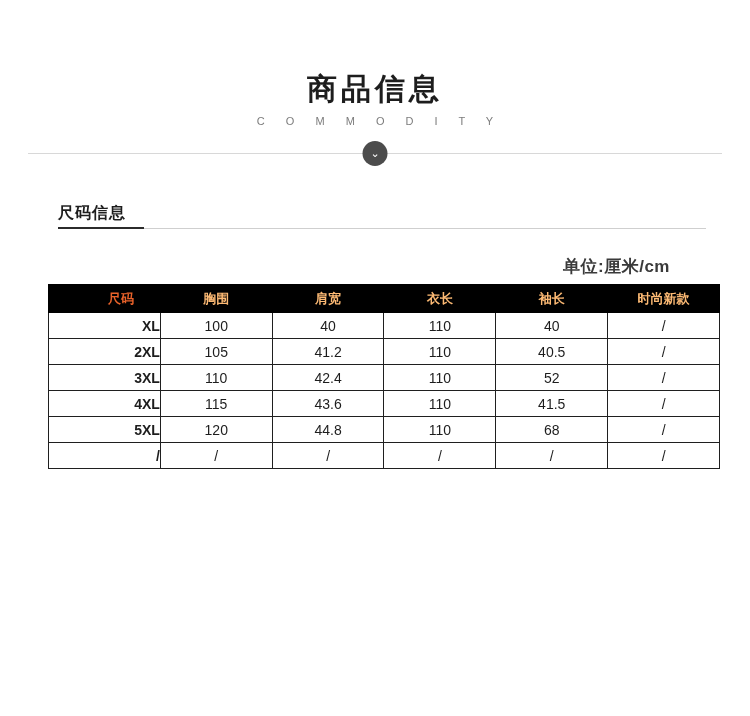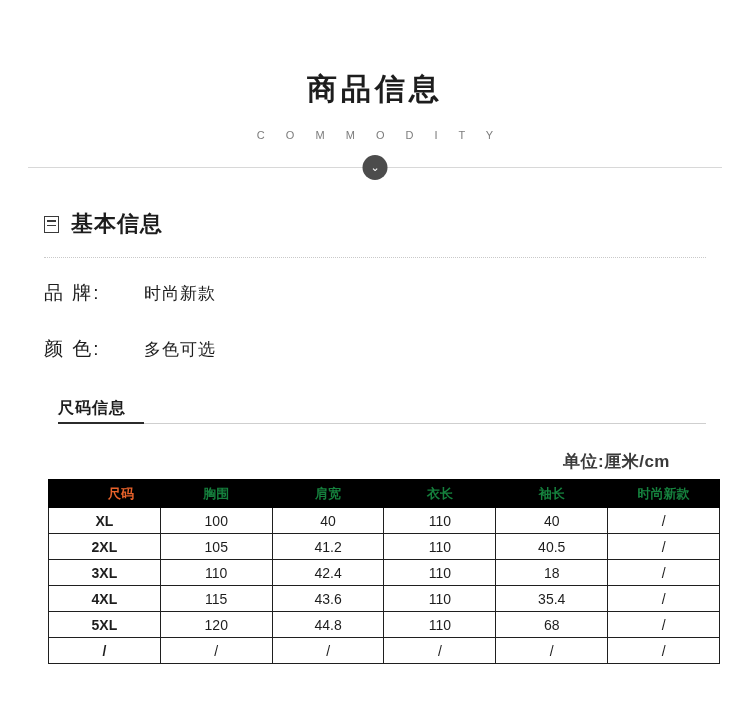--- a/index.html
+++ b/index.html
@@ -31,21 +31,21 @@
   }
   .header-title {
     font-size: 30px;
     letter-spacing: 4px;
     color: #1d1d1d;
     font-weight: 700;
     line-height: 1.1;
     font-family: "Liberation Serif", "DejaVu Serif", serif;
   }
   .header-sub {
-    margin-top: 24px;
+    margin-top: 10px;
     font-size: 11px;
     letter-spacing: 9px;
     color: #7c7c7c;
     font-weight: 400;
     padding-left: 9px;
   }
   .header-rule-wrap {
     position: relative;
     margin-top: 14px;
     height: 26px;
@@ -198,32 +198,33 @@
     border: 1px solid #1f1f1f;
     text-align: center;
     font-size: 14px;
     height: 25px;
     color: #1d1d1d;
     font-weight: 400;
     padding: 0;
   }
   table.size-table thead th {
     background: #000000;
-    color: #15803d;
+    color: #fdba74;
     font-weight: 700;
     font-size: 13px;
     height: 27px;
     border-color: #000000;
   }
   table.size-table thead th.col-size {
     color: #e8622a;
     padding-left: 33px;
   }
   table.size-table tbody td.cell-size {
     font-weight: 700;
+    text-align: right;
   }
 
   .tip {
     margin-top: 10px;
     text-align: center;
     font-size: 11.5px;
     color: #c2703a;
     letter-spacing: 0.5px;
   }
 </style>
@@ -234,38 +235,20 @@
 
   <div class="header">
     <div class="header-title">商品信息</div>
     <div class="header-sub">C O M M O D I T Y</div>
     <div class="header-rule-wrap">
       <div class="header-rule"></div>
       <div class="header-badge">⌄</div>
     </div>
   </div>
 
-  <div class="section-basic">
-    <div class="section-heading">
-      <span class="heading-icon"></span>
-      <span class="section-heading-text">基本信息</span>
-    </div>
-    <div class="dotted-rule"></div>
-
-    <div class="attr-list">
-      <div class="attr-row">
-        <div class="attr-label">品 牌:</div>
-        <div class="attr-value">时尚新款</div>
-      </div>
-      <div class="attr-row">
-        <div class="attr-label">颜 色:</div>
-        <div class="attr-value">多色可选</div>
-      </div>
-    </div>
-  </div>
 
   <div class="section-size">
     <div class="size-heading-wrap">
       <span class="size-heading">尺码信息</span>
       <span class="size-heading-rule"></span>
       <span class="size-heading-underline"></span>
     </div>
 
     <div class="unit-note">单位:厘米/cm</div>
   </div>
@@ -297,29 +280,29 @@
           <td>41.2</td>
           <td>110</td>
           <td>40.5</td>
           <td>/</td>
         </tr>
         <tr>
           <td class="cell-size">3XL</td>
           <td>110</td>
           <td>42.4</td>
           <td>110</td>
-          <td>18</td>
+          <td>52</td>
           <td>/</td>
         </tr>
         <tr>
           <td class="cell-size">4XL</td>
           <td>115</td>
           <td>43.6</td>
           <td>110</td>
-          <td>35.4</td>
+          <td>41.5</td>
           <td>/</td>
         </tr>
         <tr>
           <td class="cell-size">5XL</td>
           <td>120</td>
           <td>44.8</td>
           <td>110</td>
           <td>68</td>
           <td>/</td>
         </tr>

